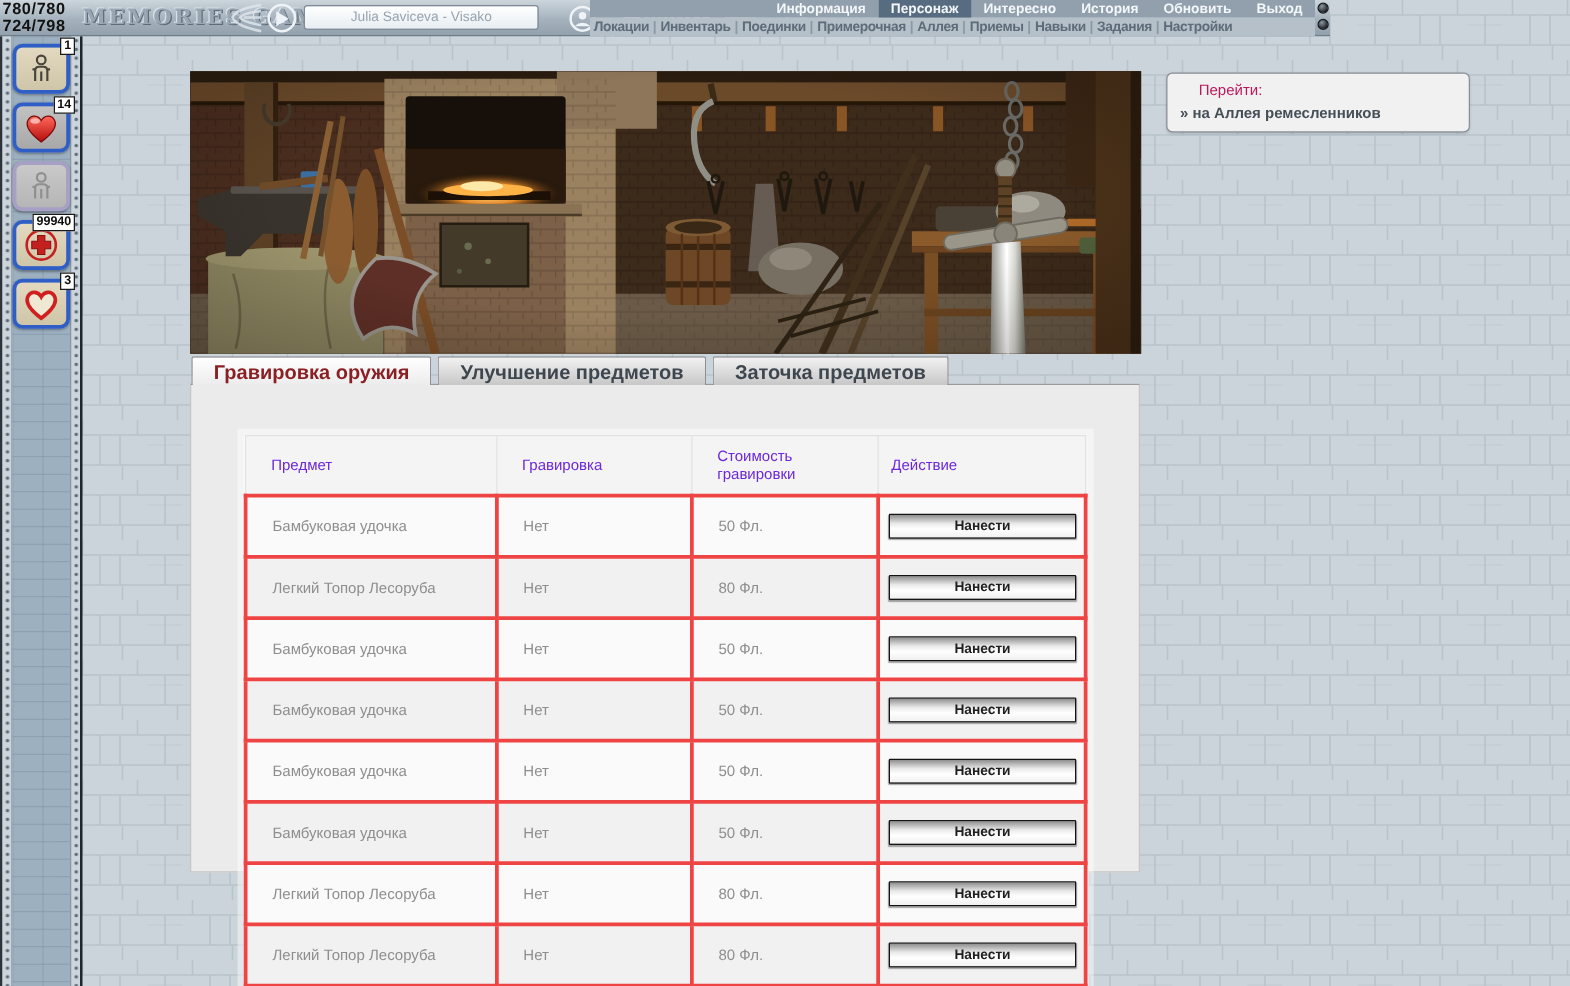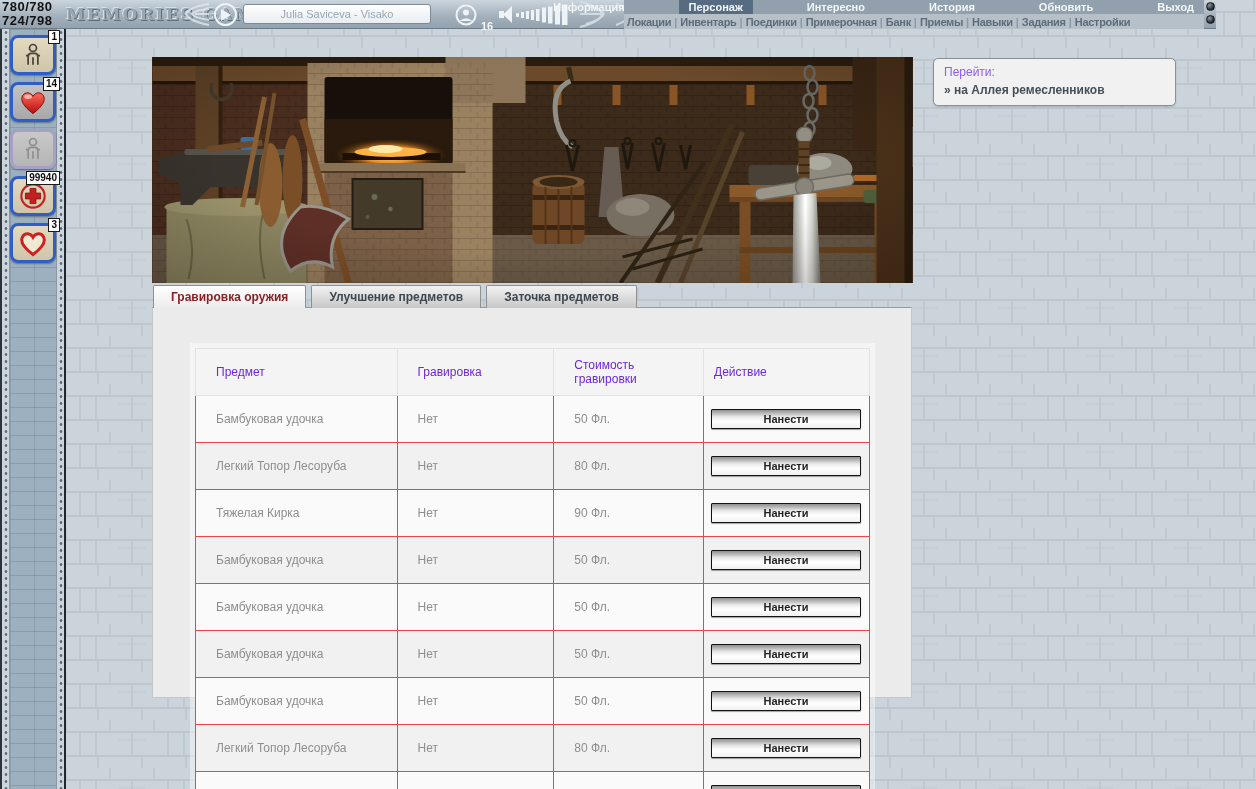--- a/index.html
+++ b/index.html
@@ -2,38 +2,38 @@
 <html><head>
 <meta charset="utf-8">
 <style>
   * { margin:0; padding:0; box-sizing:border-box; }
   html,body { width:1256px; height:789px; overflow:hidden; }
   body { position:relative; background:#cbd4db; font-family:"Liberation Sans", sans-serif; }
 
   .bg-texture { position:absolute; left:0; top:0; width:1256px; height:789px; z-index:0; }
 
   
-  .topbar { position:absolute; left:0; top:0; width:1216px; height:29px; z-index:10;
+  .topbar { position:absolute; left:0; top:0; width:1064px; height:29px; z-index:10;
             background:linear-gradient(#ccd5dc, #a5b2bd 55%, #93a1ae);
             border-bottom:1px solid #6d7c88; }
   .stats { position:absolute; left:2px; top:0; font-size:13px; font-weight:bold; color:#121212; line-height:14px; letter-spacing:0.5px; }
   .logo { position:absolute; left:66px; top:4px; font-size:17px; font-weight:bold; letter-spacing:2px;
           color:#9aa7b3; text-shadow:1px 1px 0 #5f6d79, -1px -1px 0 #d7e0e7; font-family:"DejaVu Serif", serif; }
   .orn1 { position:absolute; left:183px; top:1px; }
   .playbtn { position:absolute; left:214px; top:3px; width:23px; height:23px; border:2px solid #eef3f7;
              border-radius:50%; display:flex; align-items:center; justify-content:center; cursor:pointer; }
   .namefield { position:absolute; left:243px; top:4px; width:188px; height:20px; border:1px solid #7f8c97;
                border-radius:3px; background:linear-gradient(#ffffff,#e7edf2); color:#98a5b0; font-size:11px;
                text-align:center; font-family:"Liberation Sans", sans-serif; }
   .usericon { position:absolute; left:455px; top:4px; }
   .online { position:absolute; left:481px; top:20px; font-size:11px; font-weight:bold; color:#f4f8fb; }
   .volume { position:absolute; left:499px; top:4px; cursor:pointer; }
   .orn2 { position:absolute; left:578px; top:0; }
   .nav { position:absolute; right:12px; top:0; width:580px; }
-  .nav1 { display:flex; justify-content:flex-end; align-items:center; height:14px; background:#92a0ad;gap:44px; }
+  .nav1 { display:flex; justify-content:flex-end; align-items:center; height:14px; background:#92a0ad; }
   .nav1-item { font-size:11px; font-weight:bold; color:#f3f7fa; padding:0 10px; line-height:14px; cursor:pointer; white-space:nowrap; }
   .nav1-item.active { background:#586c81; }
   .nav2 { display:flex; align-items:center; height:15px; background:#b5c0c9; }
   .nav2-item { font-size:11px; font-weight:bold; color:#5e6c79; margin:0 3px; letter-spacing:-0.3px; cursor:pointer; white-space:nowrap; }
   .nav2-sep { font-size:11px; font-weight:bold; color:#8b99a5; }
   .knobs { position:absolute; right:1px; top:2px; display:flex; flex-direction:column; gap:4px; }
   .knob { width:9px; height:9px; border-radius:50%; border:1px solid #14181c;
           background:radial-gradient(circle at 35% 30%, #8d979f, #23282d 70%); cursor:pointer; }
 
   
@@ -57,37 +57,37 @@
   .slot.ghost { border-color:#a79fc4; background:linear-gradient(#c9c9c9,#b5b5b5); }
   .badge { position:absolute; top:-8px; right:-7px; background:#ffffff; border:1px solid #1a1a1a;
            font-size:10px; font-weight:bold; color:#0d0d0d; line-height:12px; padding:0 2px; min-width:10px; text-align:center; }
 
   
   .scene { position:absolute; left:152px; top:57px; width:761px; height:226px; z-index:5; background:#2c2014; }
   .scene svg { display:block; }
 
   .goto { position:absolute; left:933px; top:58px; width:243px; z-index:5; background:#f1f1f1;
           border:1px solid #8a9097; border-radius:5px; padding:6px 10px 8px 10px; box-shadow:0 1px 2px rgba(0,0,0,0.15); }
-  .goto-title { font-size:12px; color:#8b5cf6; }
+  .goto-title { font-size:12px; color:#be185d;margin-left:15px; }
   .goto-link { display:block; margin-top:4px; font-size:12px; font-weight:bold; color:#454f58; cursor:pointer; text-decoration:none; }
 
   .tabs { position:absolute; left:153px; top:285px; height:23px; display:flex; gap:5px; z-index:6; }
-  .tab { height:23px; padding:4px 17px 0 17px; font-size:12px; font-weight:bold; color:#3e474f;
+  .tab { height:23px; padding:4px 17px 0 17px; font-size:16px; font-weight:bold; color:#3e474f;
          background:linear-gradient(#f2f2f2,#c7c7c7); border:1px solid #8f8f8f; border-bottom:none;
          border-radius:2px 2px 0 0; cursor:pointer; white-space:nowrap; }
   .tab.active { background:linear-gradient(#ffffff,#ececec); color:#8b2024; }
 
   .panel { position:absolute; left:152px; top:307px; width:760px; height:391px; z-index:4;
            background:#ebebeb; border:1px solid #c6c6c6; border-top:1px solid #9a9a9a; }
 
   .grid { position:absolute; left:195px; top:348px; width:675px; z-index:7; border-collapse:collapse;
           background:#fafafa; box-shadow:0 0 0 5px rgba(255,255,255,0.45); }
   .grid th { text-align:left; font-weight:normal; font-size:12px; color:#6d28d9; background:#f4f4f4;
              border:1px solid #e2e2e2; padding:9px 4px 9px 20px; }
-  .grid td { font-size:12px; color:#8e8e8e; border:1px solid #ef4444; padding:13px 4px 13px 20px; background:#fafafa; }
+  .grid td { font-size:12px; color:#8e8e8e; border:3px solid #ef4444; padding:13px 4px 13px 20px; background:#fafafa; }
   .grid tr:nth-child(even) td { background:#f1f1f1; }
   .grid .c-item  { width:202px; }
   .grid .c-eng   { width:157px; }
   .grid .c-cost  { width:150px; }
   .grid .c-act   { width:166px; padding-left:7px;margin-top:26px; }
   .grid th.c-act { padding-left:10px; }
   .apply-btn { width:150px; height:20px; border:1px solid #141414; border-radius:1px; cursor:pointer;
                background:linear-gradient(#8f8f8f, #e9e9e9 38%, #ffffff 62%, #f0f0f0);
                font-size:11px; font-weight:bold; color:#1f1f1f; font-family:"Liberation Sans", sans-serif;
                box-shadow:0 1px 1px rgba(0,0,0,0.35); }
@@ -173,21 +173,21 @@
       </div>
     <div class="nav2">
         <span class="nav2-item">Локации</span>
         <span class="nav2-sep">|</span>
         <span class="nav2-item">Инвентарь</span>
         <span class="nav2-sep">|</span>
         <span class="nav2-item">Поединки</span>
         <span class="nav2-sep">|</span>
         <span class="nav2-item">Примерочная</span>
         <span class="nav2-sep">|</span>
-        <span class="nav2-item">Банк</span>
+        <span class="nav2-item">Аллея</span>
         <span class="nav2-sep">|</span>
         <span class="nav2-item">Приемы</span>
         <span class="nav2-sep">|</span>
         <span class="nav2-item">Навыки</span>
         <span class="nav2-sep">|</span>
         <span class="nav2-item">Задания</span>
         <span class="nav2-sep">|</span>
         <span class="nav2-item">Настройки</span>
       </div>
   </nav>
@@ -439,26 +439,20 @@
     <td class="c-act"><button class="apply-btn">Нанести</button></td>
   </tr>
 
   <tr>
     <td class="c-item"><span>Легкий Топор Лесоруба</span></td>
     <td class="c-eng"><span>Нет</span></td>
     <td class="c-cost"><span>80 Фл.</span></td>
     <td class="c-act"><button class="apply-btn">Нанести</button></td>
   </tr>
 
-  <tr>
-    <td class="c-item"><span>Тяжелая Кирка</span></td>
-    <td class="c-eng"><span>Нет</span></td>
-    <td class="c-cost"><span>90 Фл.</span></td>
-    <td class="c-act"><button class="apply-btn">Нанести</button></td>
-  </tr>
 
   <tr>
     <td class="c-item"><span>Бамбуковая удочка</span></td>
     <td class="c-eng"><span>Нет</span></td>
     <td class="c-cost"><span>50 Фл.</span></td>
     <td class="c-act"><button class="apply-btn">Нанести</button></td>
   </tr>
 
   <tr>
     <td class="c-item"><span>Бамбуковая удочка</span></td>

